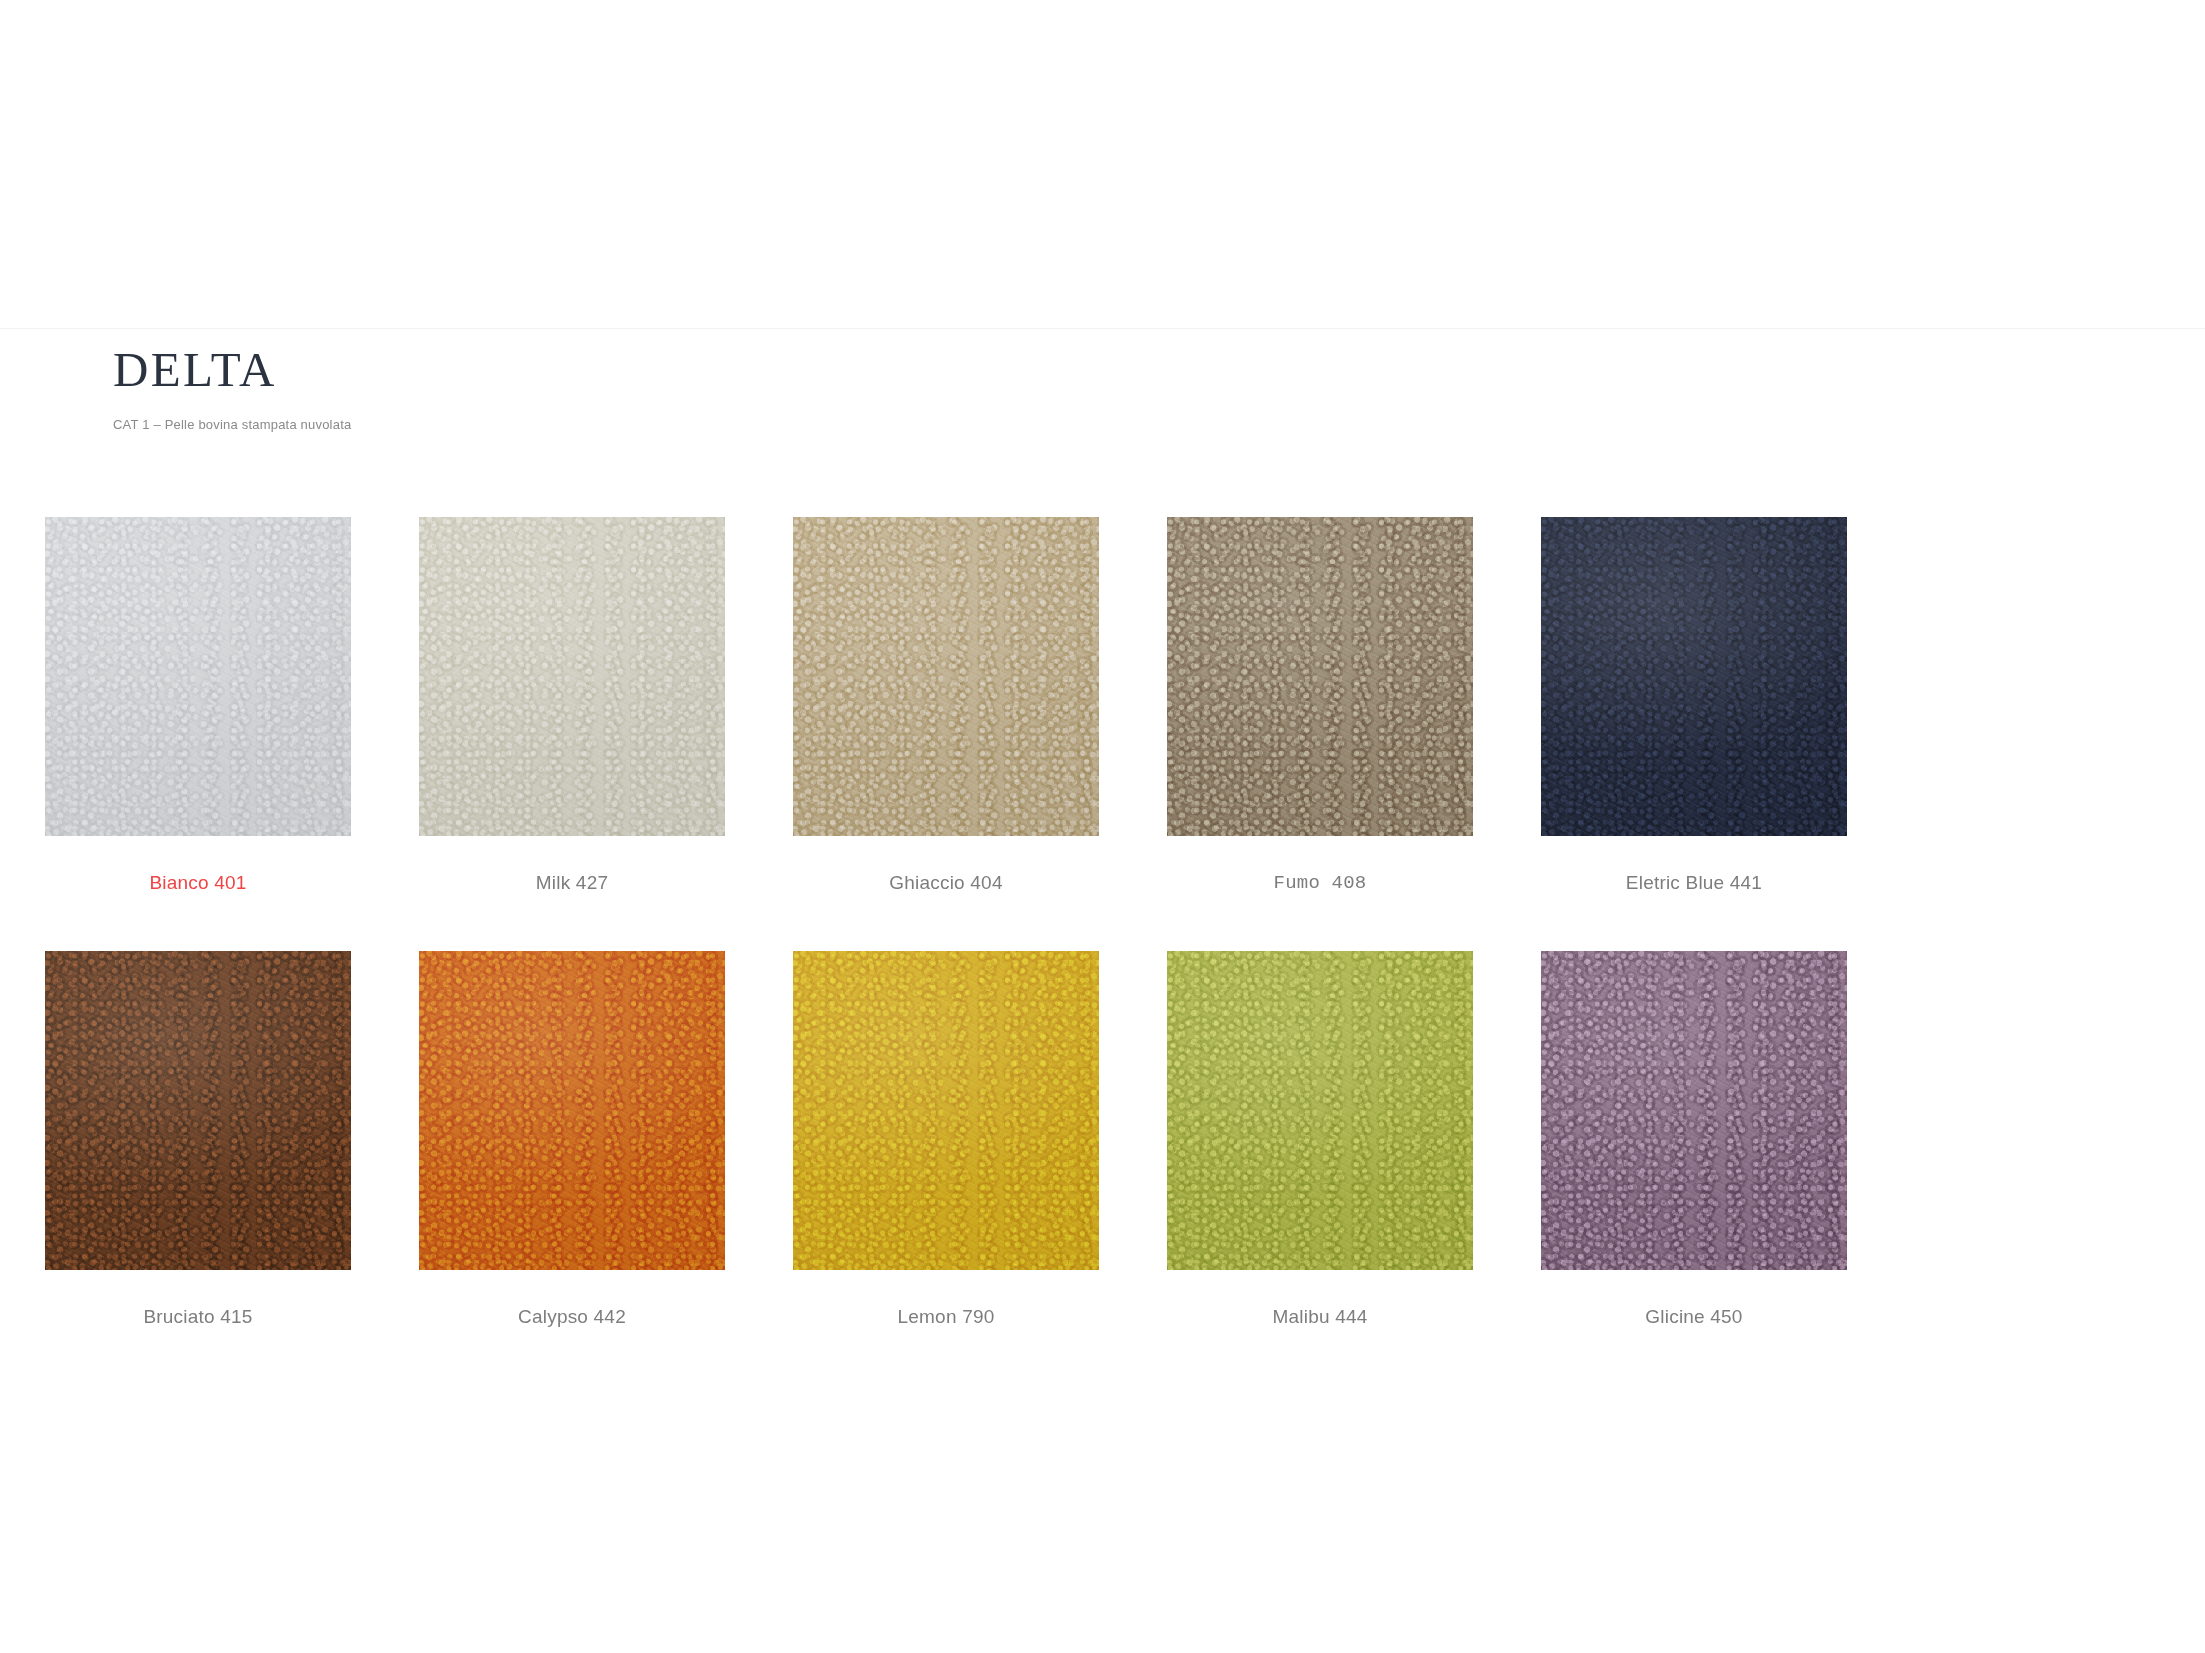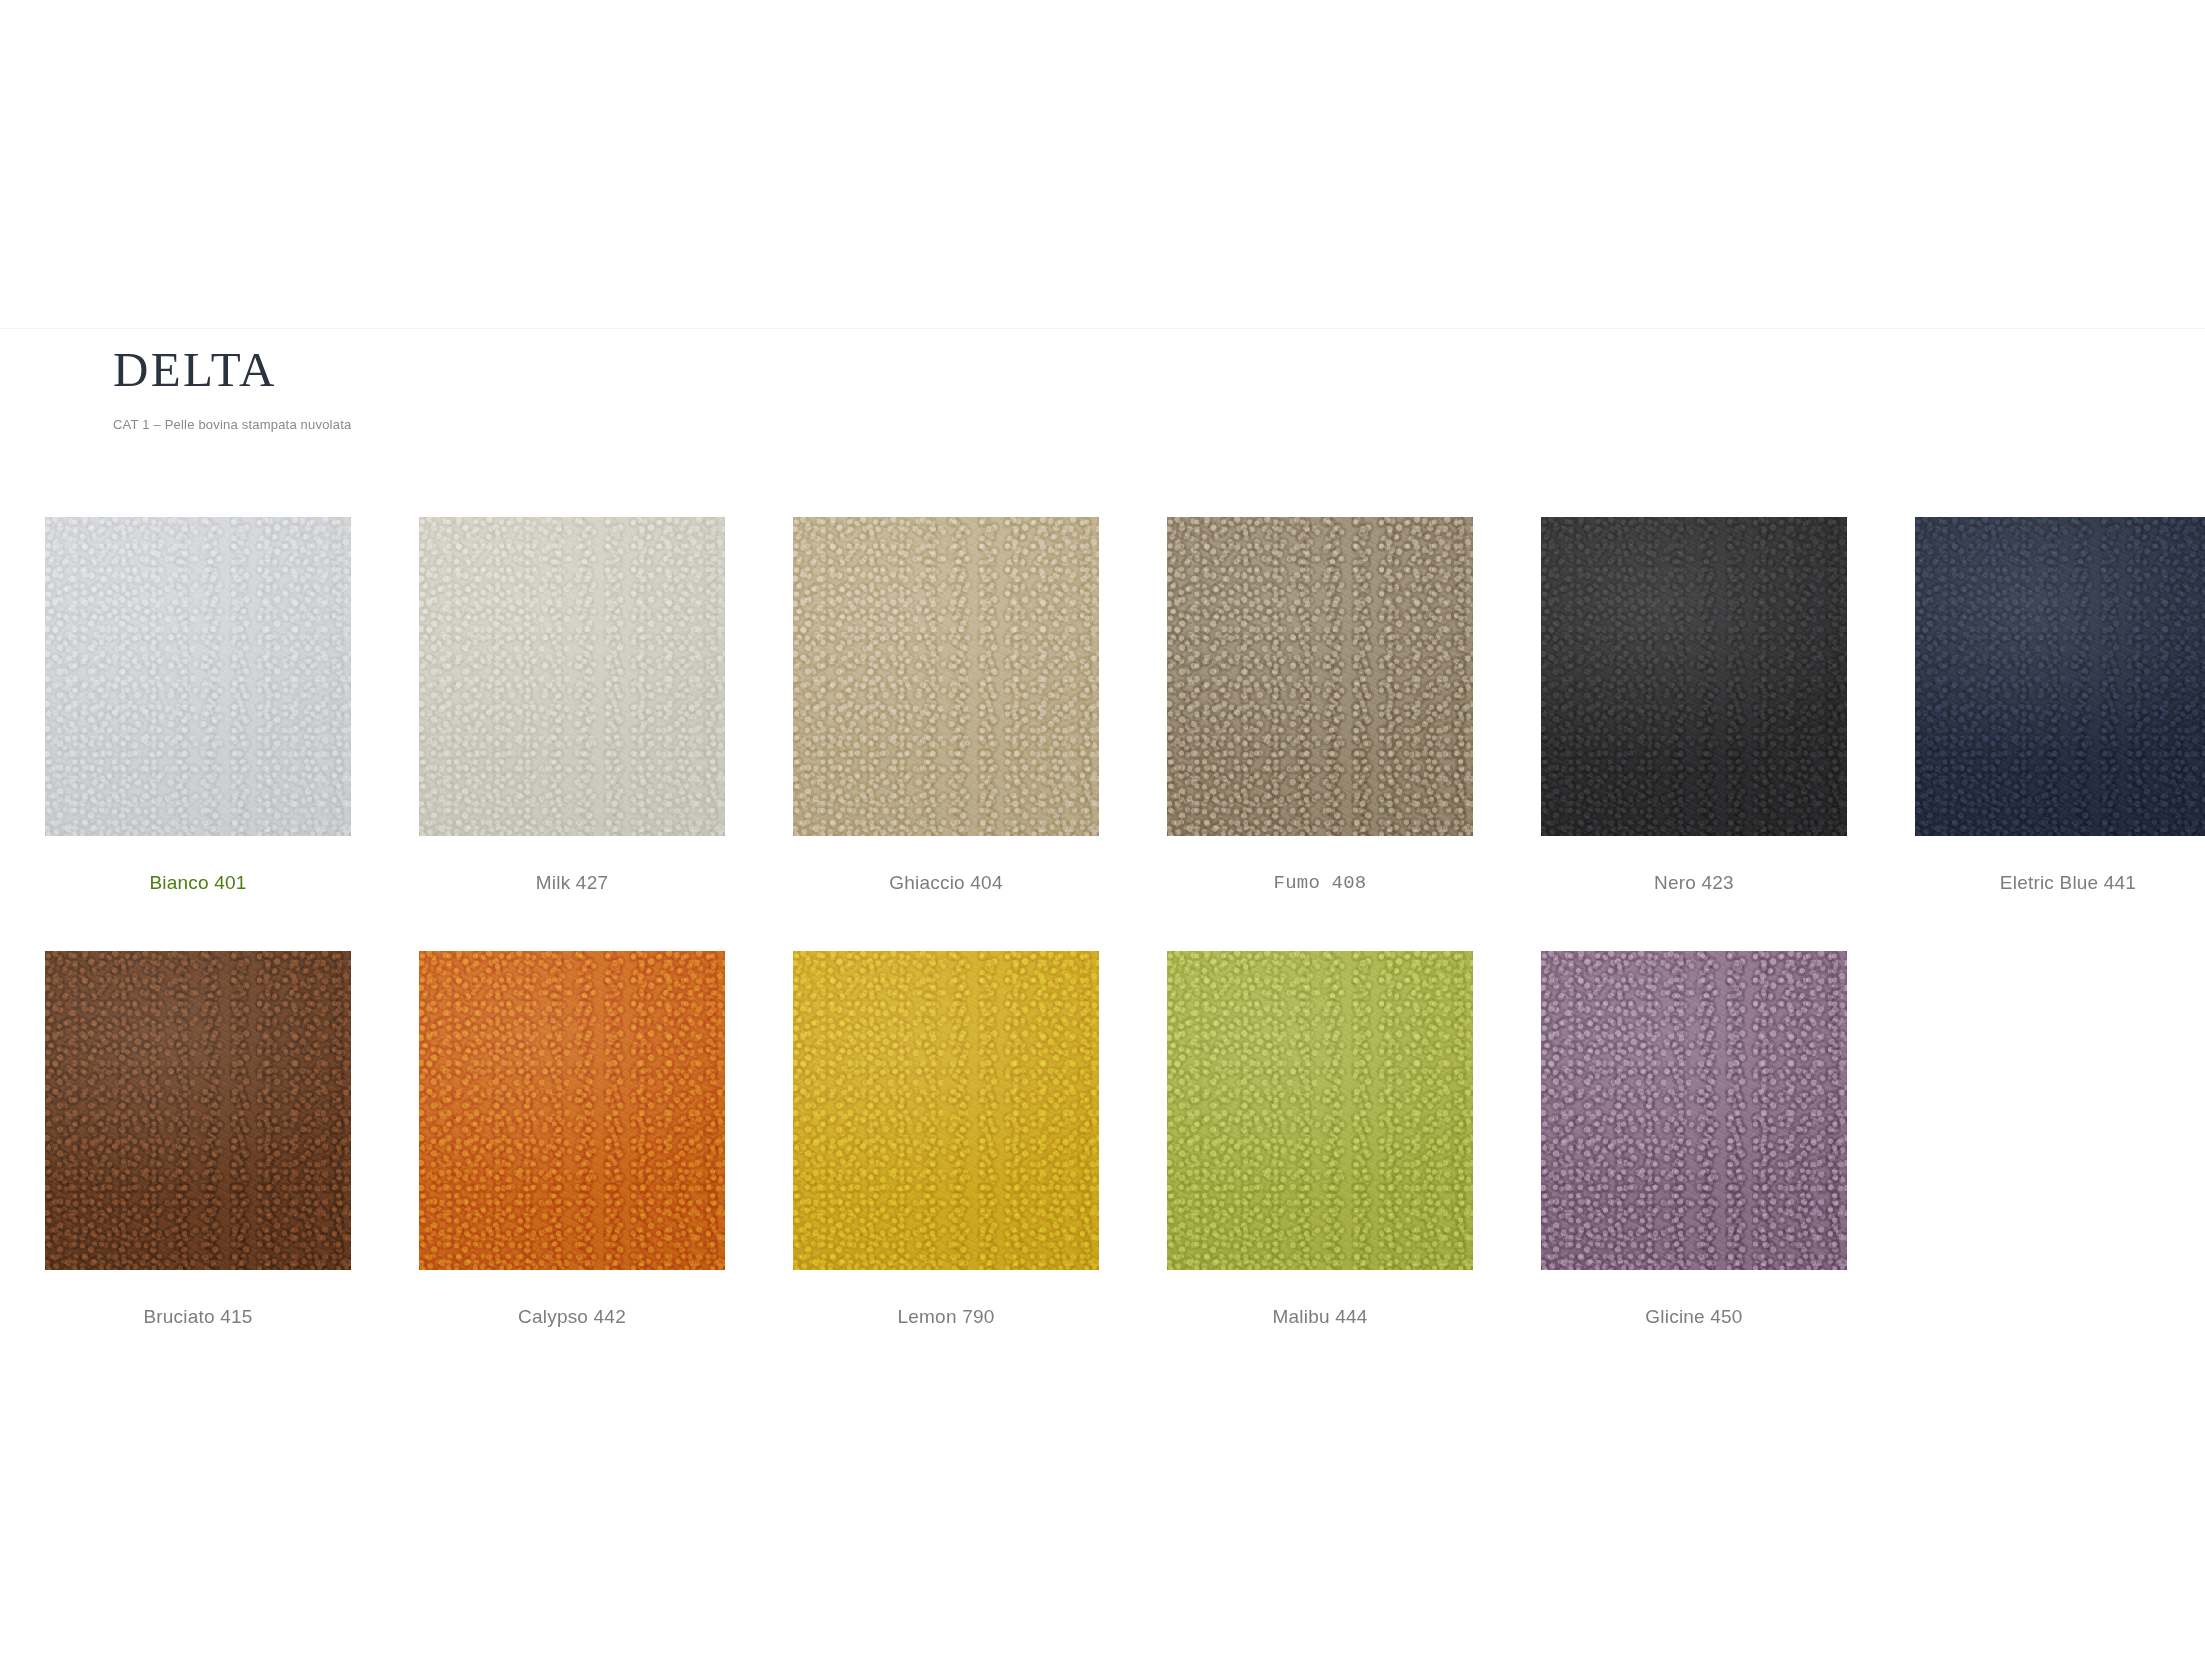--- a/index.html
+++ b/index.html
@@ -162,21 +162,21 @@
 
   <div class="swatch-grid">
 
     <div class="swatch-row">
       <div class="swatch-cell">
         <div class="swatch-chip" style="background-color: rgb(214, 216, 218);">
           <div class="grain"></div>
           <div class="grain2"></div>
           <div class="sheen"></div>
         </div>
-        <span class="swatch-label" style="color: #4d7c0f;">Bianco 401</span>
+        <span class="swatch-label" style="color: #ef4444;">Bianco 401</span>
       </div>
       <div class="swatch-cell">
         <div class="swatch-chip" style="background-color: rgb(213, 211, 198);">
           <div class="grain"></div>
           <div class="grain2"></div>
           <div class="sheen"></div>
         </div>
         <span class="swatch-label" style="color: rgb(125, 125, 125);">Milk 427</span>
       </div>
       <div class="swatch-cell">
@@ -187,28 +187,20 @@
         </div>
         <span class="swatch-label" style="color: rgb(125, 125, 125);">Ghiaccio 404</span>
       </div>
       <div class="swatch-cell">
         <div class="swatch-chip" style="background-color: rgb(155, 140, 116);">
           <div class="grain"></div>
           <div class="grain2"></div>
           <div class="sheen"></div>
         </div>
         <span class="swatch-label" style="color: rgb(125, 125, 125); font-family: Liberation Mono, monospace;">Fumo 408</span>
-      </div>
-      <div class="swatch-cell">
-        <div class="swatch-chip" style="background-color: rgb(43, 43, 45);">
-          <div class="grain"></div>
-          <div class="grain2"></div>
-          <div class="sheen"></div>
-        </div>
-        <span class="swatch-label" style="color: rgb(125, 125, 125);">Nero 423</span>
       </div>
       <div class="swatch-cell">
         <div class="swatch-chip" style="background-color: rgb(36, 44, 66);">
           <div class="grain"></div>
           <div class="grain2"></div>
           <div class="sheen"></div>
         </div>
         <span class="swatch-label" style="color: rgb(125, 125, 125);">Eletric Blue 441</span>
       </div>
     </div>

